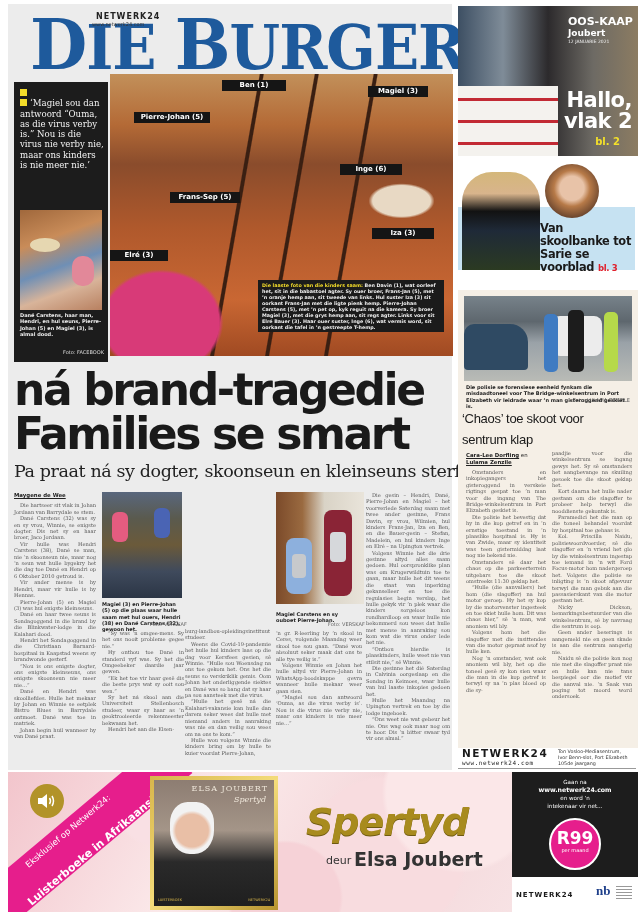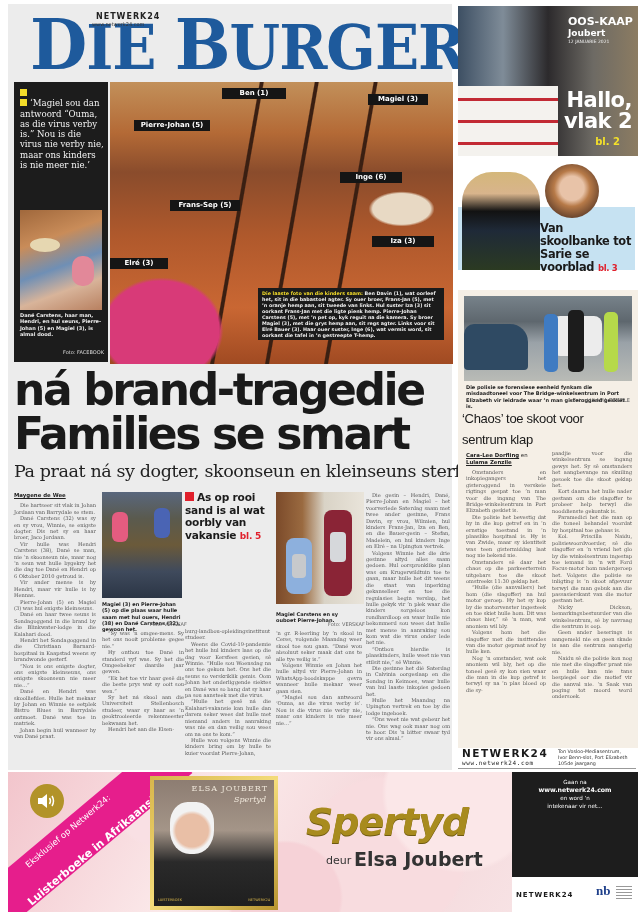--- a/index.html
+++ b/index.html
@@ -22,21 +22,21 @@
   .quote-box { left: 14px; top: 82px; width: 94px; height: 280px; background: #1c1c1c; }
   .quote-text { position: absolute; left: 6px; top: 6px; width: 84px; font-size: 8.6px; line-height: 10.3px; color: #f2f2f2; }
   .quote-text .sq { display: inline-block; width: 7px; height: 7px; background: #f3dc2a; margin-right: 3px; vertical-align: 0px; }
   .quote-photo { position: absolute; left: 6px; top: 128px; width: 82px; height: 100px; background: linear-gradient(160deg, #a0683c 0%, #c98c59 30%, #6f8fb5 55%, #d8b49a 75%, #b88060 100%); }
   .quote-photo .hat { position: absolute; left: 10px; top: 28px; width: 30px; height: 14px; border-radius: 50%; background: #e6d7b1; }
   .quote-photo .kid { position: absolute; left: 52px; top: 46px; width: 22px; height: 30px; border-radius: 10px; background: #e28899; }
   .quote-cap { position: absolute; left: 6px; top: 230px; width: 84px; font-family: "DejaVu Sans", sans-serif; font-size: 5px; line-height: 6.3px; color: #eee; font-weight: bold; }
   .quote-credit { position: absolute; right: 4px; top: 267px; font-family: "DejaVu Sans", sans-serif; font-size: 5px; color: #ddd; }
 
   
-  .main-photo { left: 110px; top: 82px; width: 343px; height: 282px; overflow: hidden;
+  .main-photo { left: 110px; top: 74px; width: 343px; height: 282px; overflow: hidden;
     background:
       radial-gradient(ellipse at 15% 88%, #d83a78 0 14%, transparent 15%),
       radial-gradient(ellipse at 85% 45%, #e8d9c4 0 7%, transparent 8%),
       linear-gradient(100deg, transparent 0 38%, #3a1f12 38.3% 39%, transparent 39.3% 52%, #3a1f12 52.3% 53%, transparent 53.3% 67%, #3a1f12 67.3% 68%, transparent 68.3%),
       linear-gradient(180deg, #c2905a 0%, #b46a36 18%, #8a4c2c 32%, #b0592c 55%, #c96733 80%, #a04a22 100%); }
   .photo-label { position: absolute; background: #151515; color: #fff; font-family: "DejaVu Sans", sans-serif; font-weight: bold; font-size: 7px; line-height: 11px; padding: 0 4px; text-align: center; white-space: nowrap; }
   .main-caption { position: absolute; left: 148px; top: 206px; width: 186px; height: 52px; background: #1b1b1b; padding: 3px 4px; font-family: "DejaVu Sans", sans-serif; font-size: 4.8px; line-height: 6px; color: #f0f0f0; font-weight: bold; }
   .main-caption .lead { color: #f3dc2a; }
 
   
@@ -207,21 +207,20 @@
 
 <div class="col" style="left:102px;top:630px;width:82px;">
   <p>“Sy was ’n omgee-mens. Sy het ons nooit probleme gegee nie.”</p>
   <p>Hy onthou toe Dané in standerd vyf was. Sy het die Omgeebeker daardie jaar gewen.</p>
   <p>“Ek het toe vir haar gesê dis die beste prys wat sy ooit sou wen.”</p>
   <p>Sy het ná skool aan die Universiteit Stellenbosch studeer, waar sy haar as ’n geoktrooieerde rekenmeester bekwaam het.</p>
   <p>Hendri het aan die Elsen-</p>
 </div>
 
 <div class="abs pullquote">
-  <div><span class="sq"></span><span>As op rooi sand is al wat oorbly van vakansie</span> <span class="red">bl. 5</span></div>
 </div>
 
 <div class="col col3">
   <p style="text-indent:0">burg-landbou-opleidingsinstituut studeer.</p>
   <p>Weens die Covid-19-pandemie het hulle hul kinders laas op die dag voor Kersfees gesien, sê Winnie. “Hulle sou Woensdag na ons toe gekom het. Ons het die seuns so verskriklik gemis. Oom Johan het onderliggende siektes en Dané was so bang dat sy haar pa sou aansteek met die virus.</p>
   <p>“Hulle het gesê ná die Kalahari-vakansie kan hulle dan darem seker wees dat hulle met niemand anders in aanraking was nie en dan veilig sou wees om na ons te kom.”</p>
   <p>Hulle wou volgens Winnie die kinders bring om by hulle te kuier voordat Pierre-Johan,</p>
 </div>
 
 <div class="abs pic-cups">
@@ -335,17 +334,21 @@
 </div>
 
 <div class="abs ad-right">
   <div class="ad-black">
     <div class="ad-goto">
       <div>Gaan na</div>
       <div class="url">www.netwerk24.com</div>
       <div>en word ’n</div>
       <div>intekenaar vir net…</div>
     </div>
+    <div class="ad-circle">
+      <span class="ad-price">R99</span>
+      <span class="ad-per">per maand</span>
+    </div>
   </div>
   <div class="ad-nw">NETWERK24</div>
   <div class="ad-nb">nb</div>
   <div class="ad-nb-lines"></div>
 </div>
 
 </body></html>

